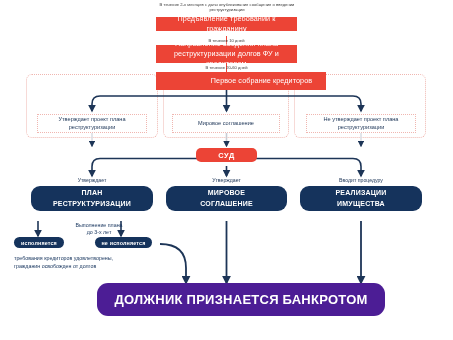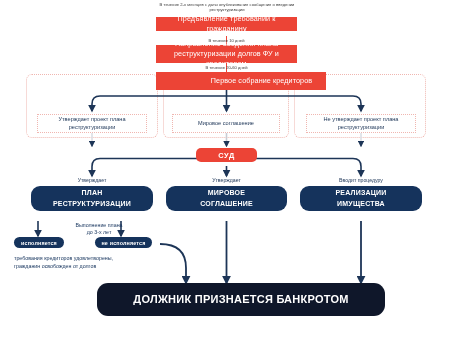--- a/index.html
+++ b/index.html
@@ -123,24 +123,24 @@
     line-height: 1.42;
     text-align: left;
   }
 
   .final-banner {
     position: absolute;
     box-sizing: border-box;
     display: flex;
     align-items: center;
     justify-content: center;
-    background: #0f172a;
+    background: #4c1d95;
     color: #ffffff;
     border-radius: 11px;
-    font-size: 11px;
+    font-size: 13px;
     font-weight: bold;
     line-height: 1.5;
     letter-spacing: .25px;
     text-align: center;
   }
   .final-banner span { display: block; }
 
   .dotted-frame {
     position: absolute;
     border: .8px dotted #f0b6b0;

